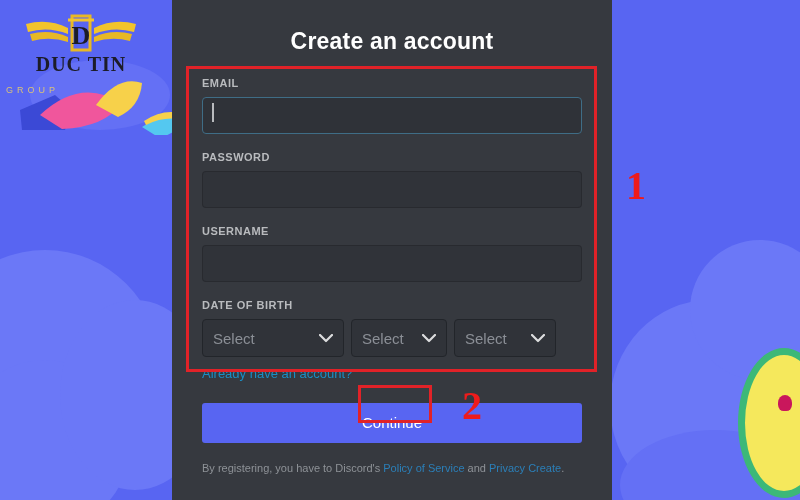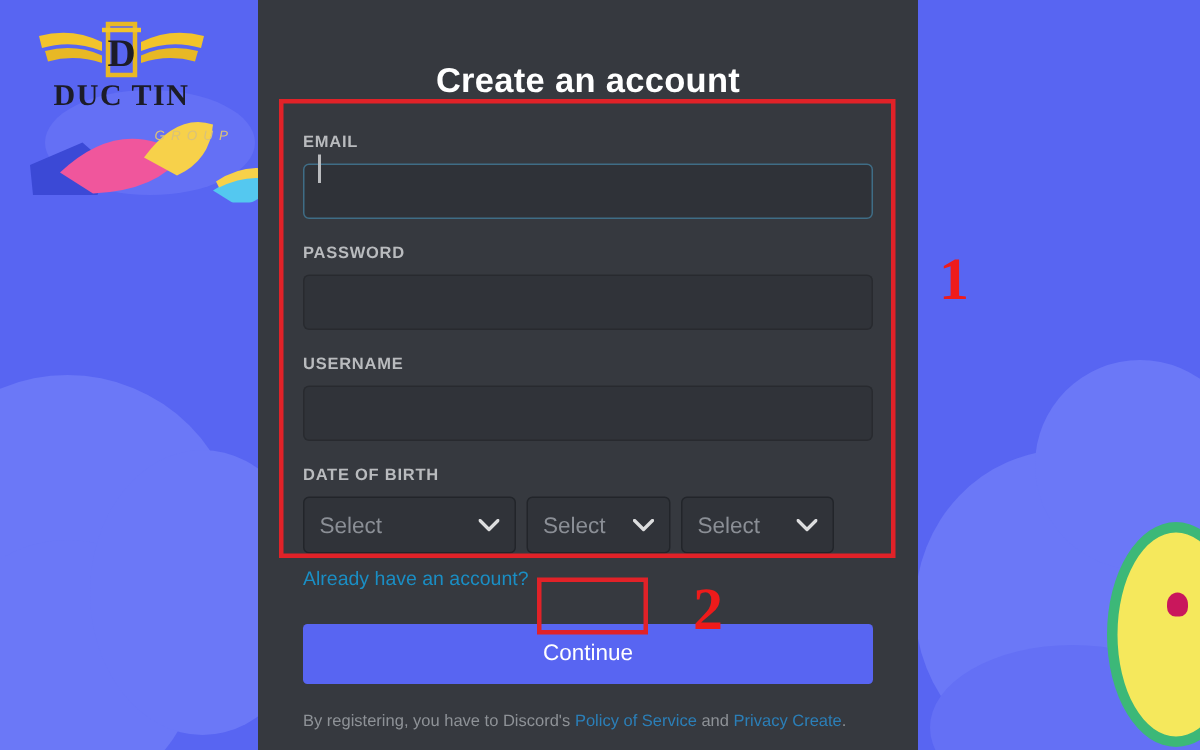--- a/index.html
+++ b/index.html
@@ -22,23 +22,22 @@
   
   #logo { position: absolute; left: 6px; top: 6px; width: 150px; height: 100px; }
   #logo-text {
     position: absolute; left: 0; top: 48px; width: 150px;
     text-align: center; font-family: "Liberation Serif", serif;
     font-size: 20px; font-weight: bold; color: #1c1c28;
     letter-spacing: 1px; line-height: 1;
   }
   #logo-sub {
     position: absolute; left: 0; top: 79px; width: 150px;
-    text-align: right; font-size: 9px; color: #d9c27a;
+    text-align: left; font-size: 9px; color: #d9c27a;
     letter-spacing: 4px;
-    font-style: italic;
   }
 
   
   .annot-num {
     position: absolute; color: #ee1b1b;
     font-family: "Liberation Serif", serif;
     font-size: 40px; font-weight: bold; line-height: 1;
   }
   #annot-1 { left: 626px; top: 166px; }
   #annot-2 { left: 462px; top: 386px; }
@@ -52,21 +51,21 @@
   #panel {
     position: absolute; left: 172px; top: 0;
     width: 440px; height: 500px;
     background: #36393f;
   }
   #panel-inner { padding: 0 30px; }
 
   #title {
     text-align: center; color: #ffffff;
     font-size: 23px; font-weight: bold;
-    padding-top: 40px; letter-spacing: .2px;
+    padding-top: 28px; letter-spacing: .2px;
   }
 
   .field { margin-top: 0; }
   .field-label {
     color: #b9bbbe; font-size: 11px; font-weight: bold;
     letter-spacing: .5px; text-transform: uppercase;
   }
   .field-input {
     display: block; width: 100%; height: 37px;
     background: #303339; border: 1px solid #20222580;

